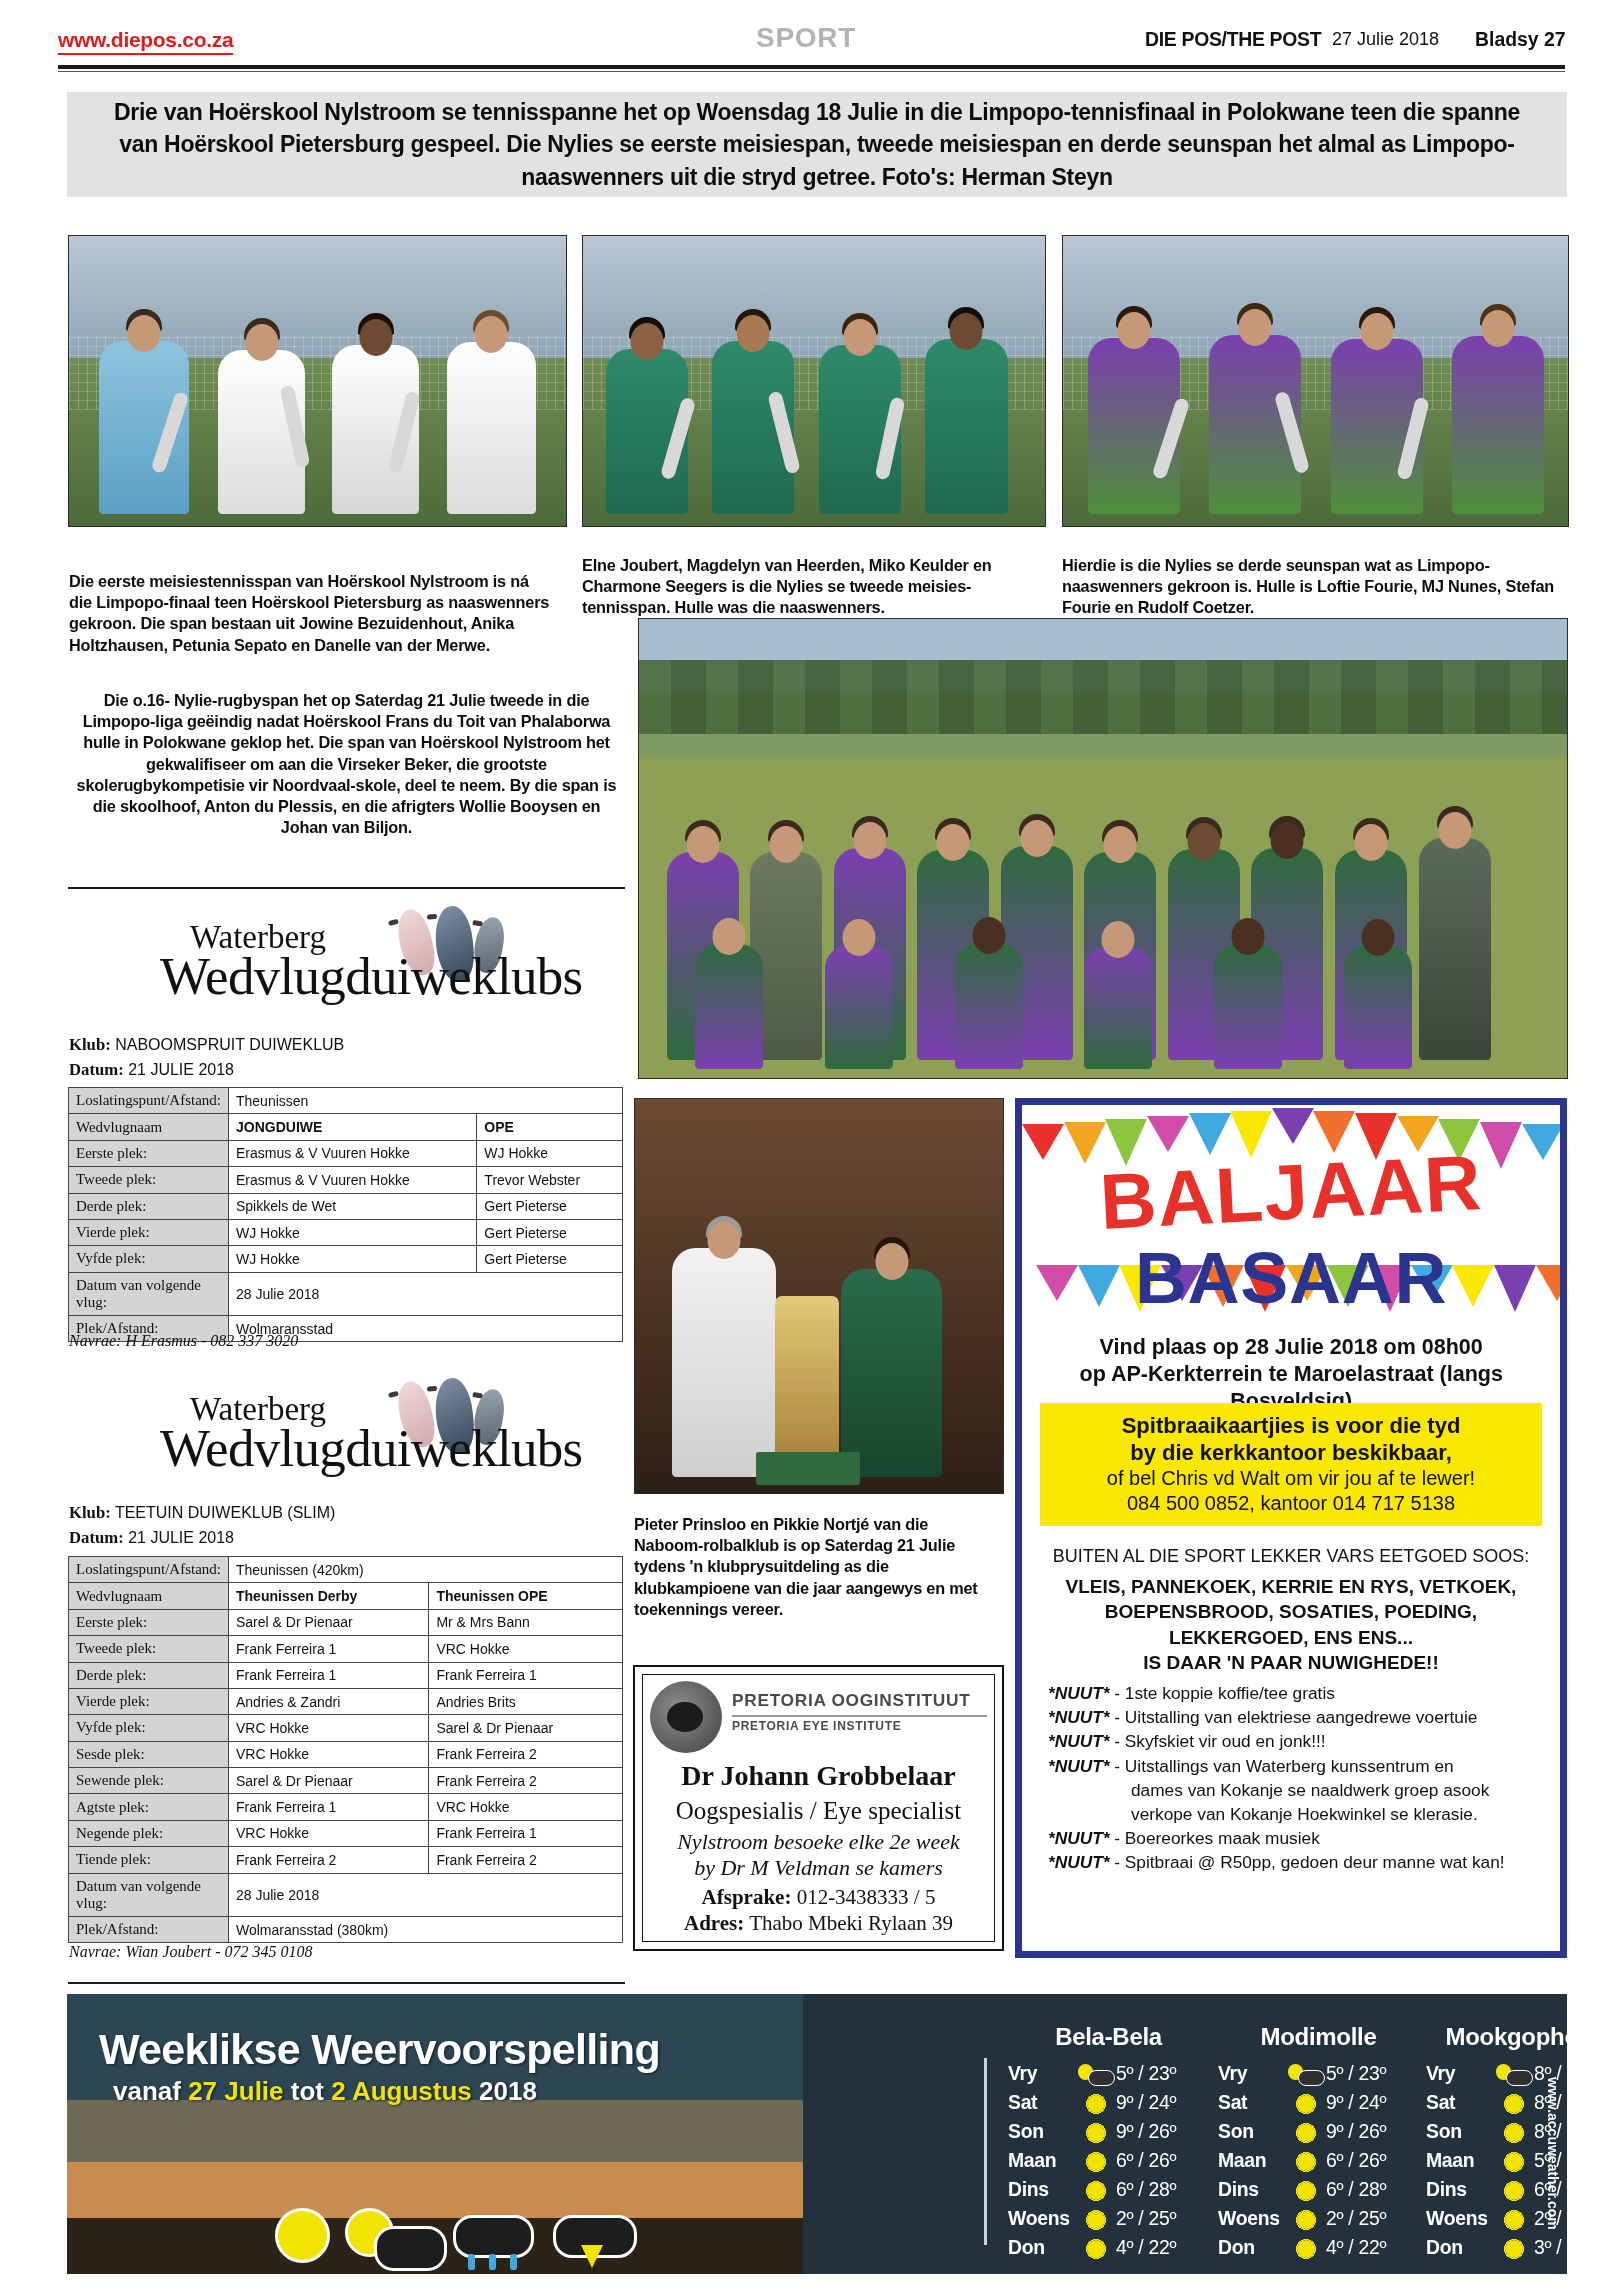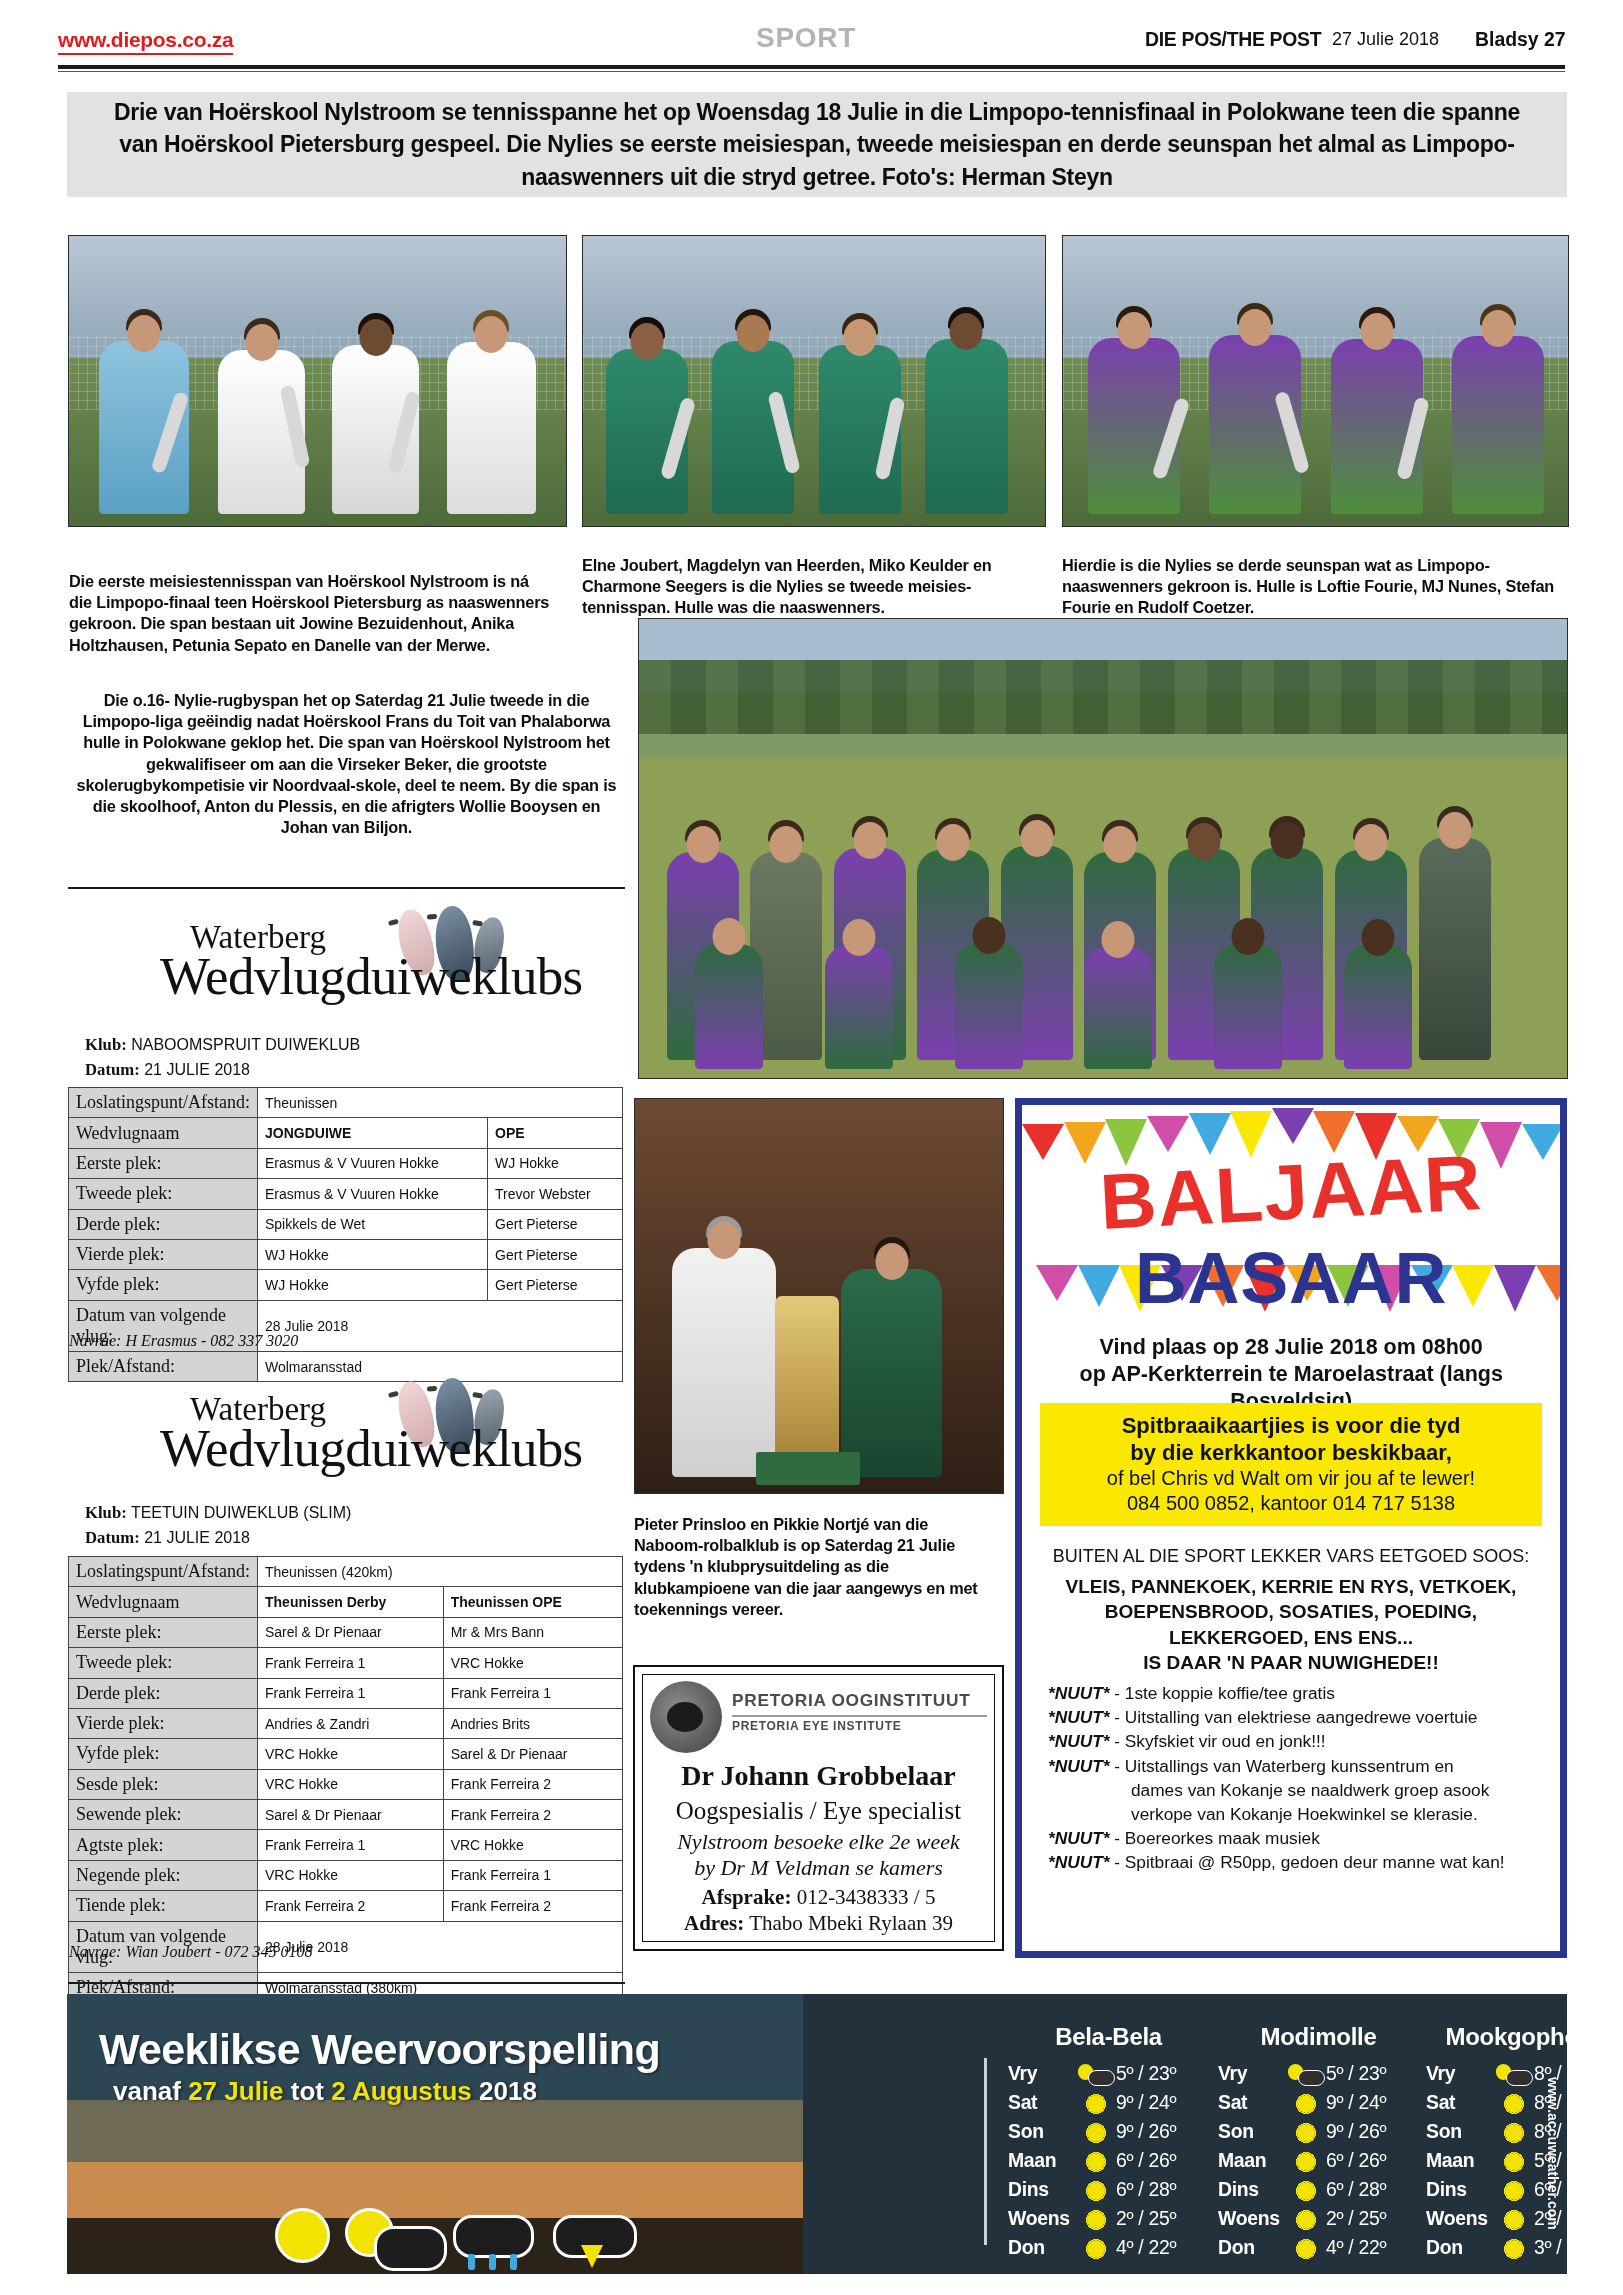--- a/index.html
+++ b/index.html
@@ -60,26 +60,26 @@
   
   .club-logo{position:absolute;width:558px;height:132px;}
   .logo-water{position:absolute;left:122px;top:12.5px;font-family:"Liberation Serif",serif;font-size:33px;color:#111;}
   .logo-wed{position:absolute;left:92px;top:40px;font-family:"Liberation Serif",serif;font-size:53px;color:#111;letter-spacing:-0.7px;}
   .pigeon{position:absolute;border-radius:50% 46% 42% 50%;}
   .pigeon.a{left:332px;top:2.8px;width:32px;height:67px;background:linear-gradient(160deg,#f3d9da,#cfa9ab);transform:rotate(-14deg);}
   .pigeon.b{left:368px;top:0px;width:37px;height:76px;background:linear-gradient(160deg,#7f93a6,#334455);transform:rotate(-6deg);}
   .pigeon.c{left:407px;top:11px;width:28px;height:56px;background:linear-gradient(160deg,#9aa7b2,#56636e);transform:rotate(10deg);}
   .pigeon .beak{position:absolute;left:-5.6px;top:5.6px;width:9.7px;height:5.6px;background:#3b3b3b;border-radius:2.1px;}
 
-  .klub-line{position:absolute;font-size:16px;color:#111;margin-left:16px;}
+  .klub-line{position:absolute;font-size:16px;color:#111;}
   .klub-line b{font-family:"Liberation Serif",serif;font-weight:bold;font-size:16.7px;}
 
   table.ptab{position:absolute;border-collapse:collapse;width:555px;font-size:14px;color:#111;}
   table.ptab td{border:1px solid #444;padding:4.2px 7px;height:15.3px;}
-  table.ptab td.lbl{background:#d4d4d4;width:142px;font-family:"Liberation Serif",serif;font-size:18px;}
+  table.ptab td.lbl{background:#d4d4d4;width:142px;font-family:"Liberation Serif",serif;font-size:15px;}
   table.ptab td.v{background:#fff;font-family:"Liberation Sans",sans-serif;font-size:14px;}
   table.ptab td.vb{background:#fff;font-weight:bold;font-size:14px;}
   .navrae{position:absolute;font-family:"Liberation Serif",serif;font-style:italic;font-size:16px;color:#111;}
 
   #rule-left2{position:absolute;left:68px;top:1982px;width:557px;height:2.1px;background:#1a1a1a;}
 
   
   #ad-baljaar{position:absolute;left:1015px;top:1098px;width:552px;height:860px;
      border:7px solid #2b3590;background:#ffffff;box-sizing:border-box;}
   #bunting{position:absolute;left:0;top:0;width:100%;height:250px;overflow:hidden;}

